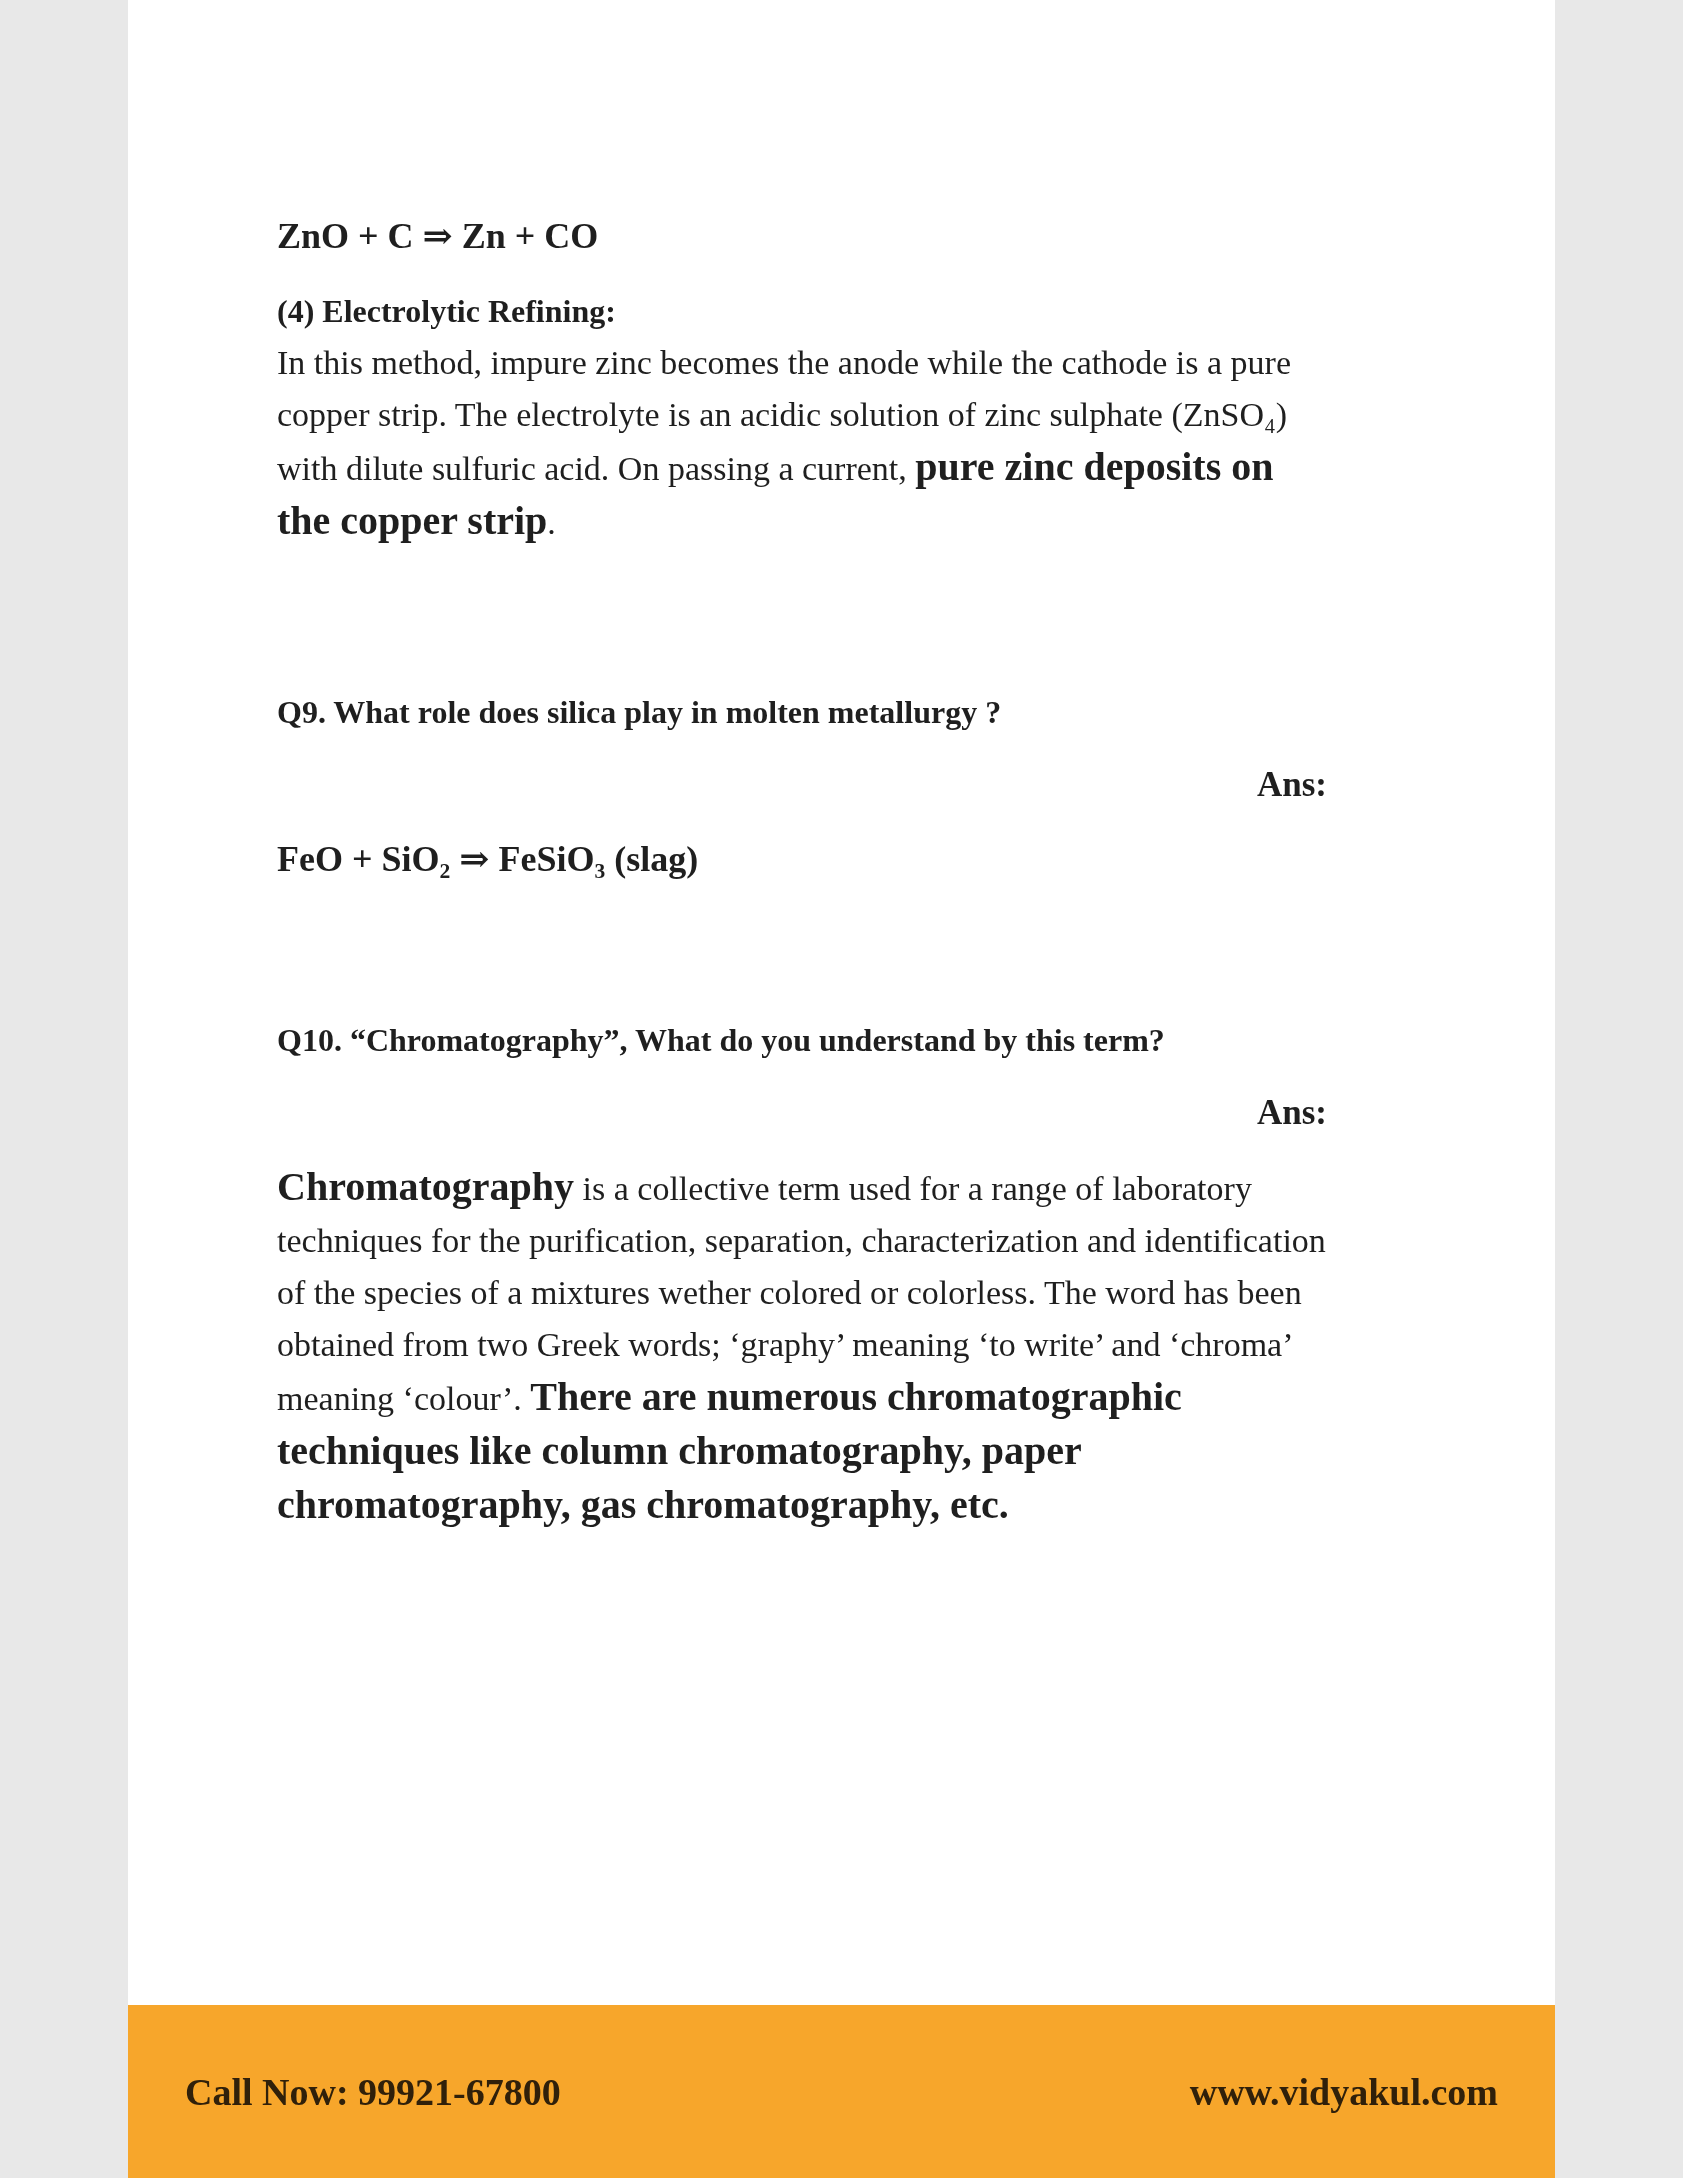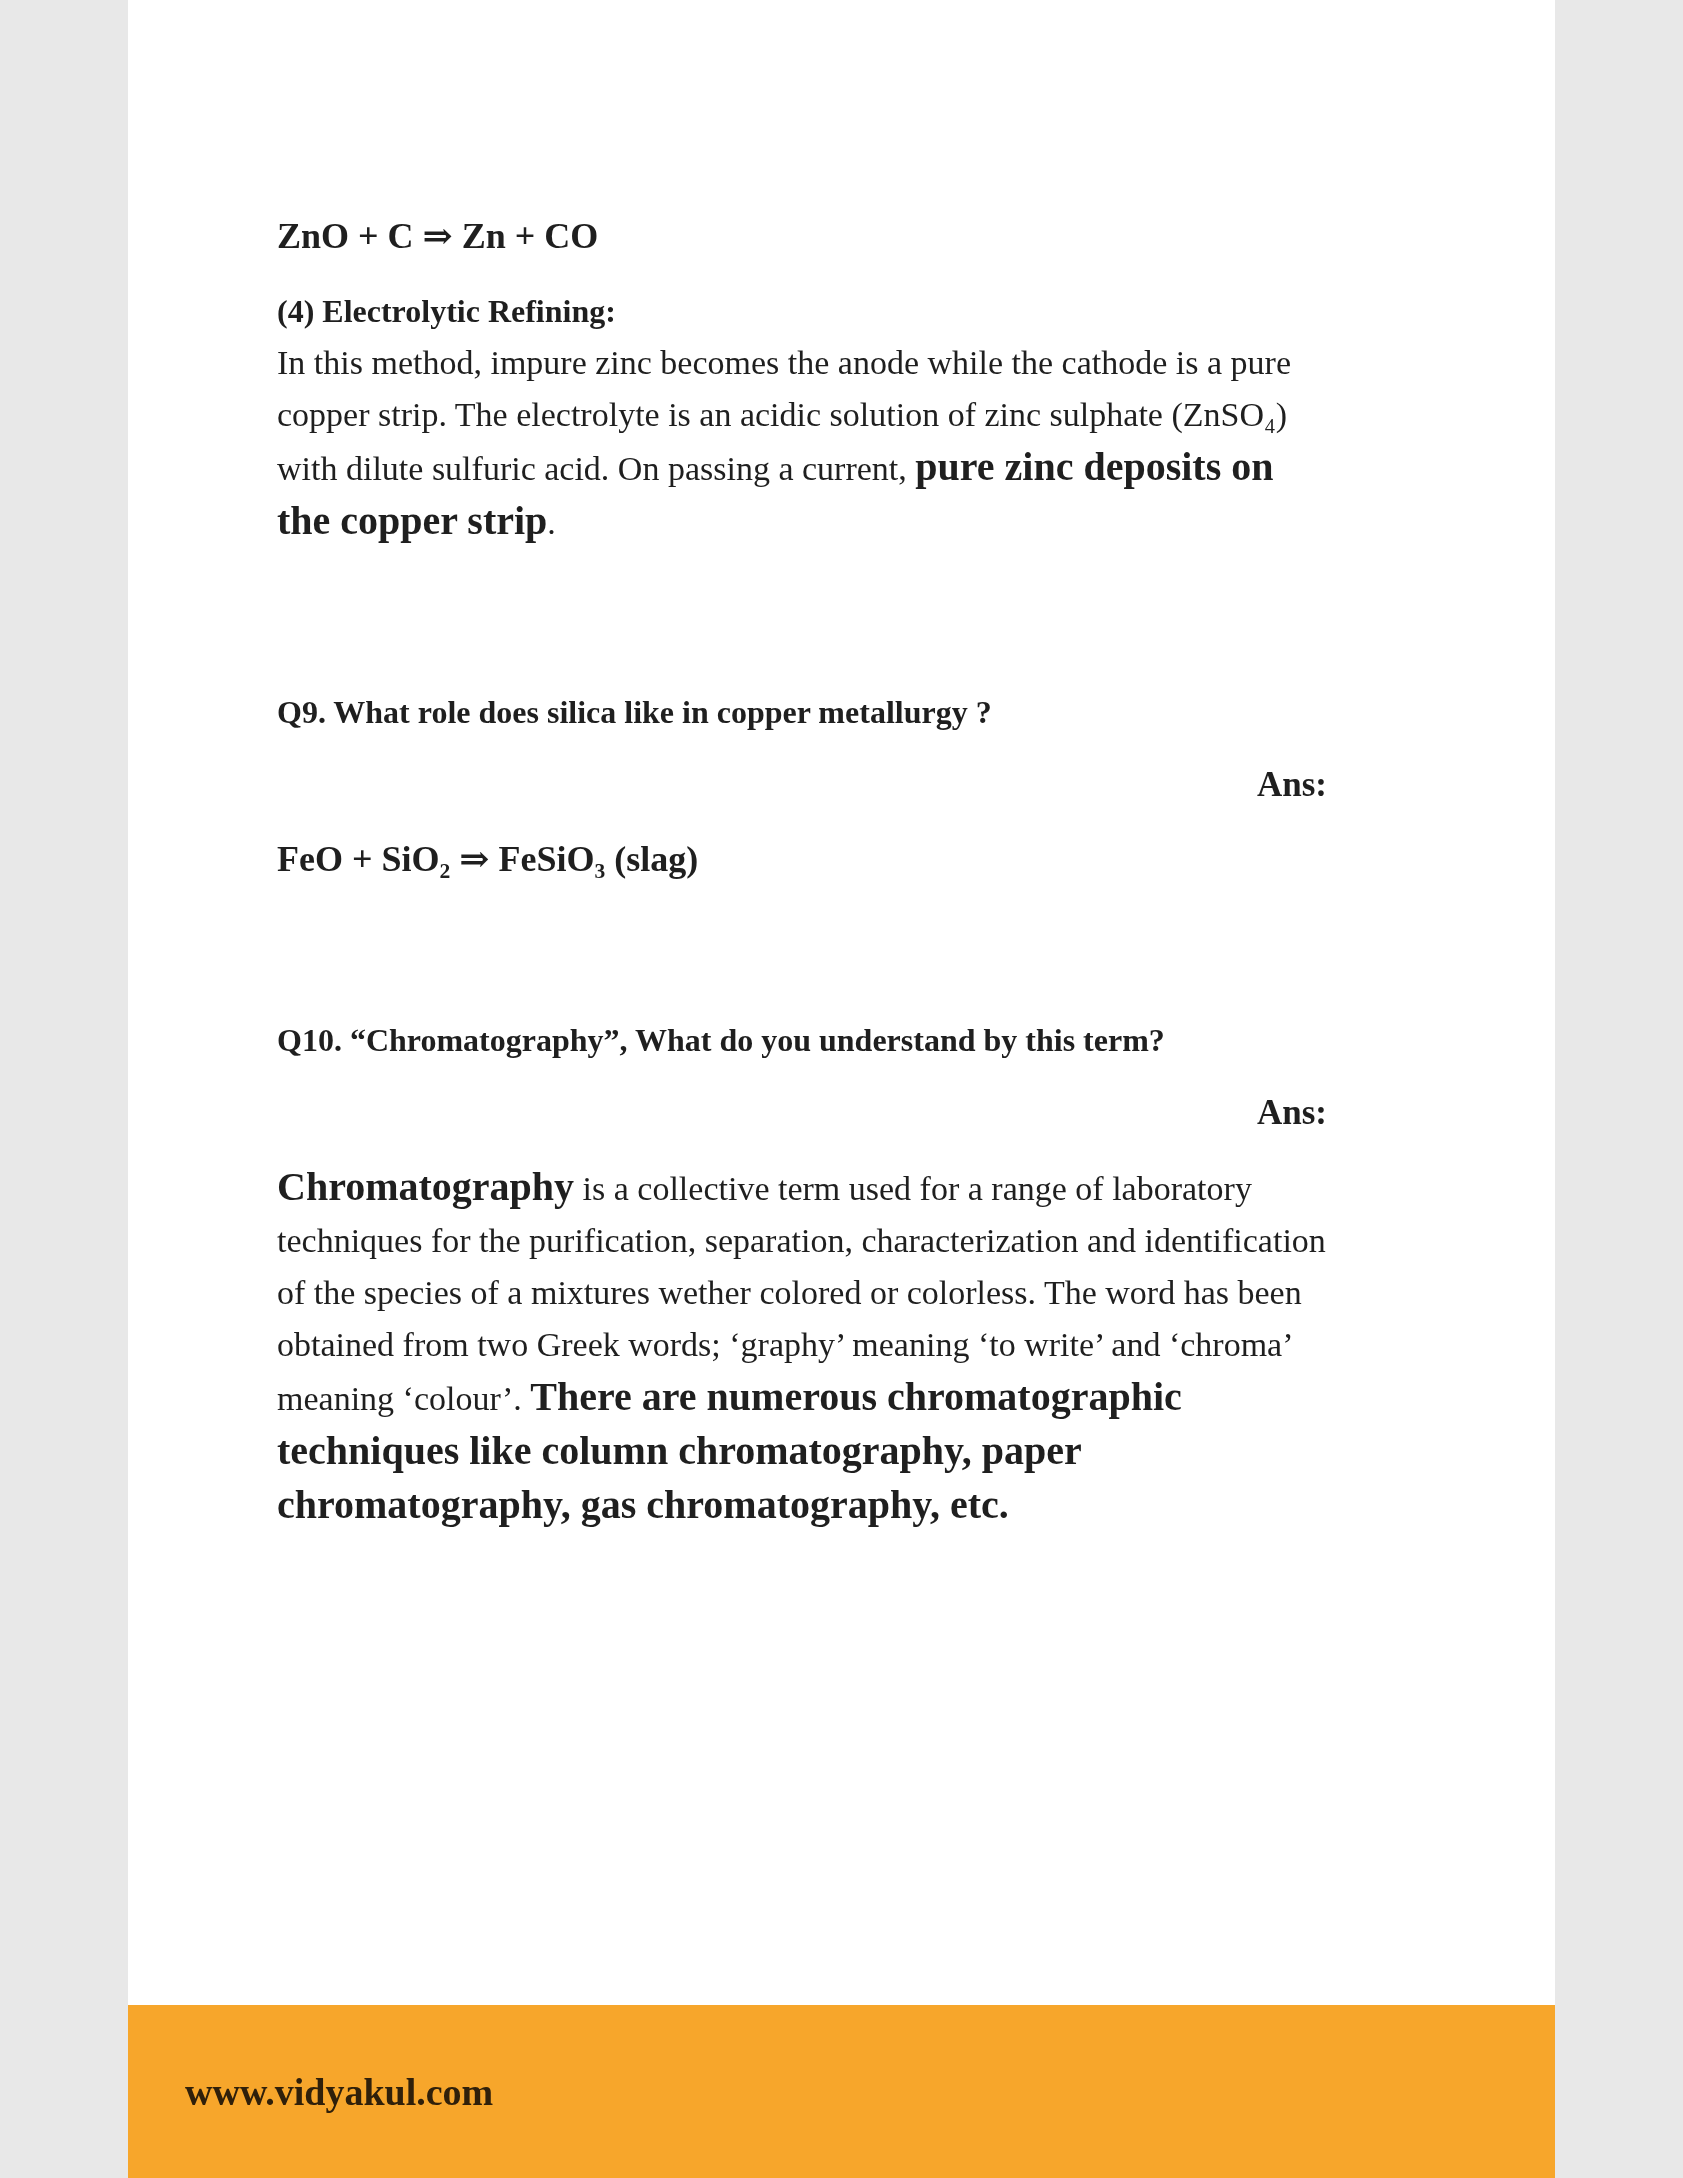--- a/index.html
+++ b/index.html
@@ -72,30 +72,31 @@
 <div class="page" style="background: rgb(255, 255, 255); color: rgb(31, 31, 31);">
   <div class="content">
 
     <div class="eq-heading">ZnO + C ⇒ Zn + CO</div>
 
     <div class="mt-small">
       <div class="section-heading">(4) Electrolytic Refining:</div>
       <p class="body-text"><span>In this method, impure zinc becomes the anode while the cathode is a pure copper strip. The electrolyte  is an acidic solution of zinc sulphate (ZnSO₄) with dilute sulfuric acid. On passing a current, </span><strong>pure zinc deposits on the copper strip</strong><span>.</span></p>
     </div>
 
-    <div class="section-heading mt-sect">Q9. What  role does  silica like in copper metallurgy ?</div>
+    <div class="section-heading mt-sect">Q9. What  role does  silica play in molten metallurgy ?</div>
     <div class="ans-label mt-ans ans-indent">Ans:</div>
     <div class="mt-para">
       <div class="eq-heading">FeO + SiO₂ ⇒ FeSiO₃ (slag)</div>
     </div>
 
     <div class="section-heading mt-sect2">Q10. “Chromatography”, What do you understand by this term?</div>
     <div class="ans-label mt-ans">Ans:</div>
     <p class="body-text mt-para"><strong>Chromatography</strong><span> is a collective term used for a range of laboratory techniques for the purification, separation, characterization and identification of the species of a mixtures wether colored or colorless. The word has been obtained from two Greek words; ‘graphy’ meaning ‘to write’ and ‘chroma’ meaning ‘colour’. </span><strong>There are numerous chromatographic techniques like column chromatography, paper chromatography, gas chromatography, etc.</strong></p>
 
 
   </div>
 
   <div class="footer" style="background: rgb(247, 166, 43); color: rgb(48, 32, 10);">
+    <span>Call Now: 99921-67800</span>
     <span>www.vidyakul.com</span>
   </div>
 </div>
 
 
 </body></html>

